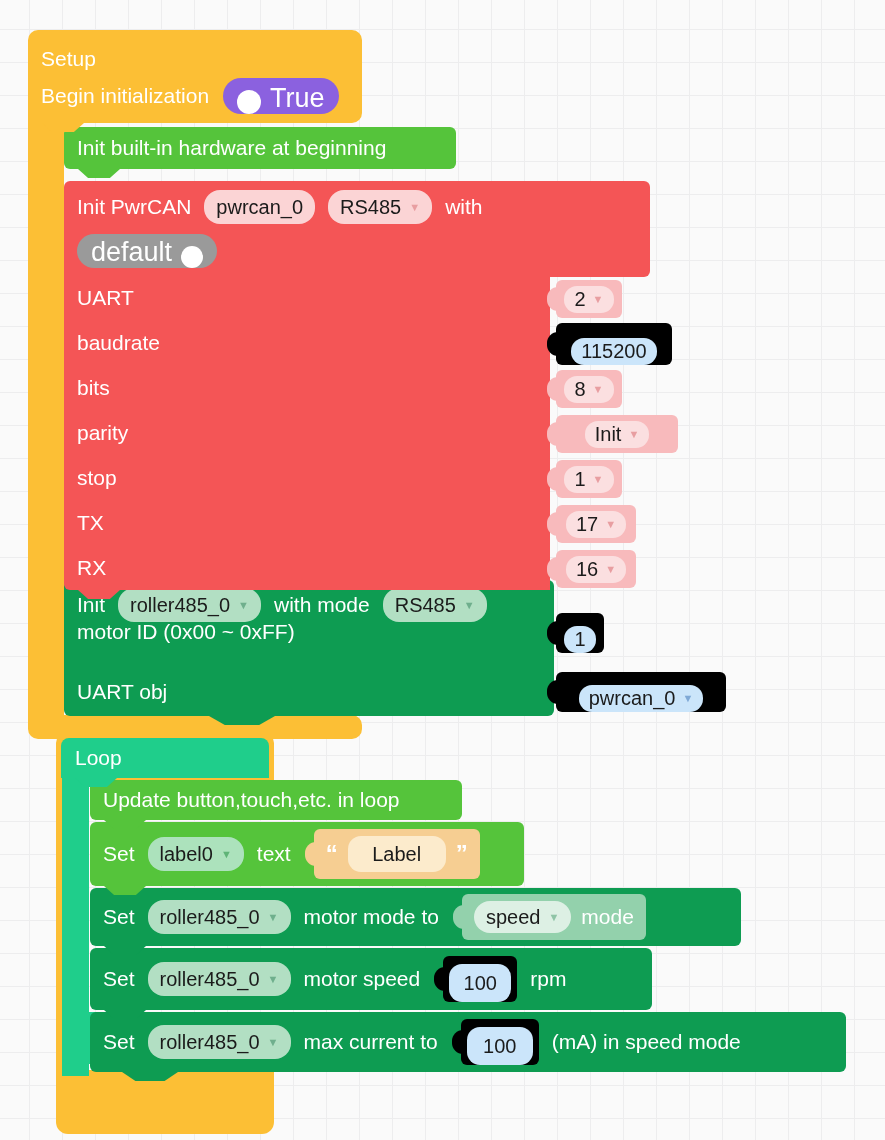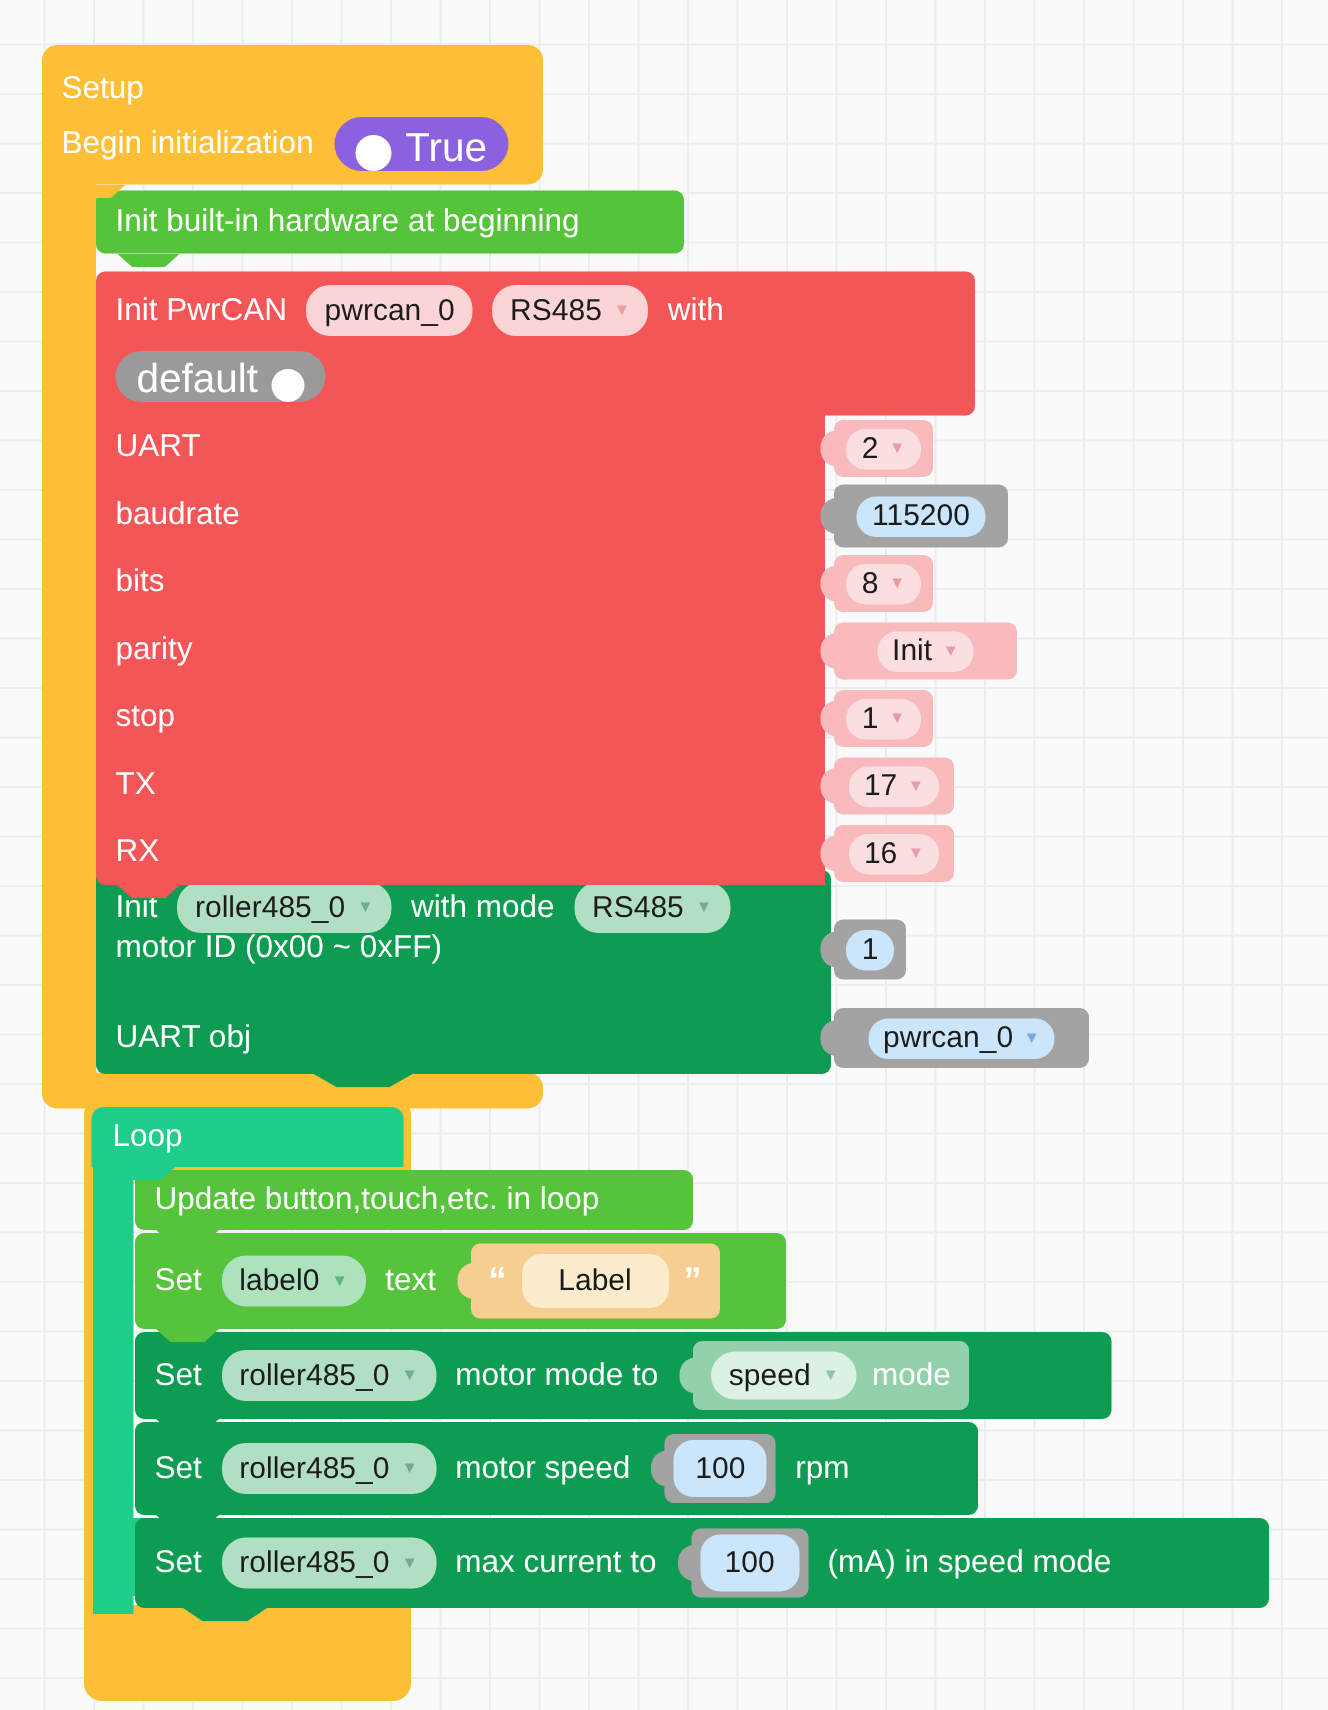--- a/index.html
+++ b/index.html
@@ -25,21 +25,21 @@
   .tab-loopend::after{left:32px;width:56px;}
 
   
   .val{position:absolute;display:flex;align-items:center;justify-content:center;border-radius:6px;}
   .val::before, .inlineval::before{
     content:"";position:absolute;left:-9px;top:50%;transform:translateY(-50%);
     width:11px;height:24px;background:inherit;border-radius:12px 0 0 12px;
   }
   .inlineval{position:relative;display:flex;align-items:center;justify-content:center;border-radius:6px;margin-left:10px;}
   .pink{background:#F8BABC;}
-  .blue{background:#a3a3a3;}
+  .blue{background:#000000;align-items:flex-end;}
   .fld{display:flex;align-items:center;justify-content:center;border-radius:13px;
        color:#1B1B1B;font-size:20px;padding:2px 10px;gap:7px;white-space:nowrap;}
   .fld-pink{background:#FBDFE0;}
   .fld-blue{background:#CBE5FA;}
   .arr{font-size:11px;line-height:1;}
 
   
   .pillfld{display:flex;align-items:center;justify-content:center;height:34px;border-radius:16px;
            color:#1B1B1B;font-size:20px;padding:0 12px;gap:8px;white-space:nowrap;}
   .pf-pink{background:#FBD4D5;}

